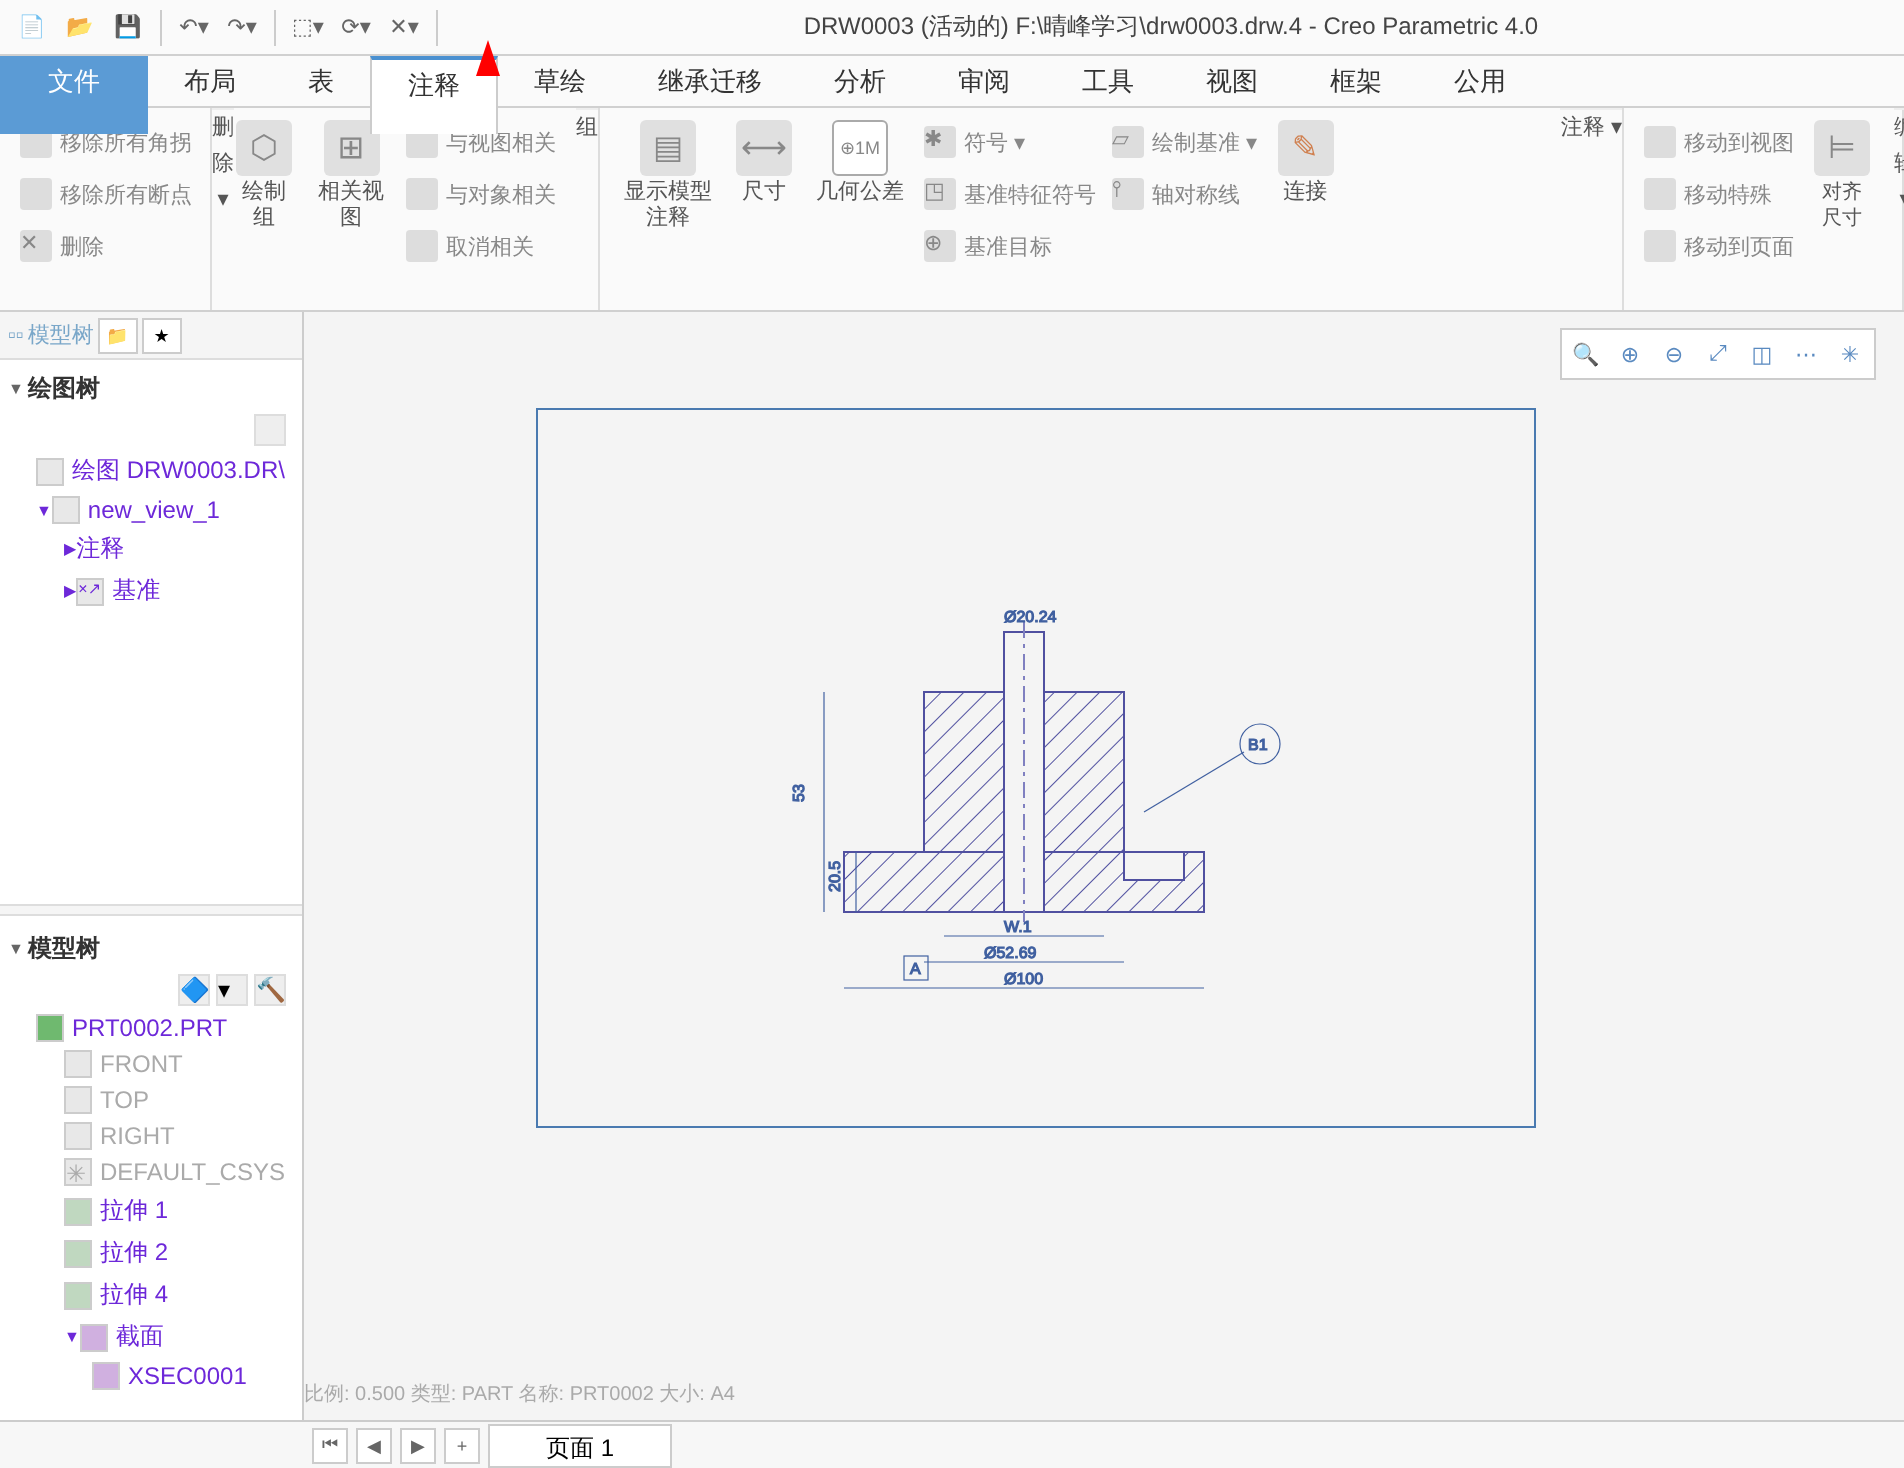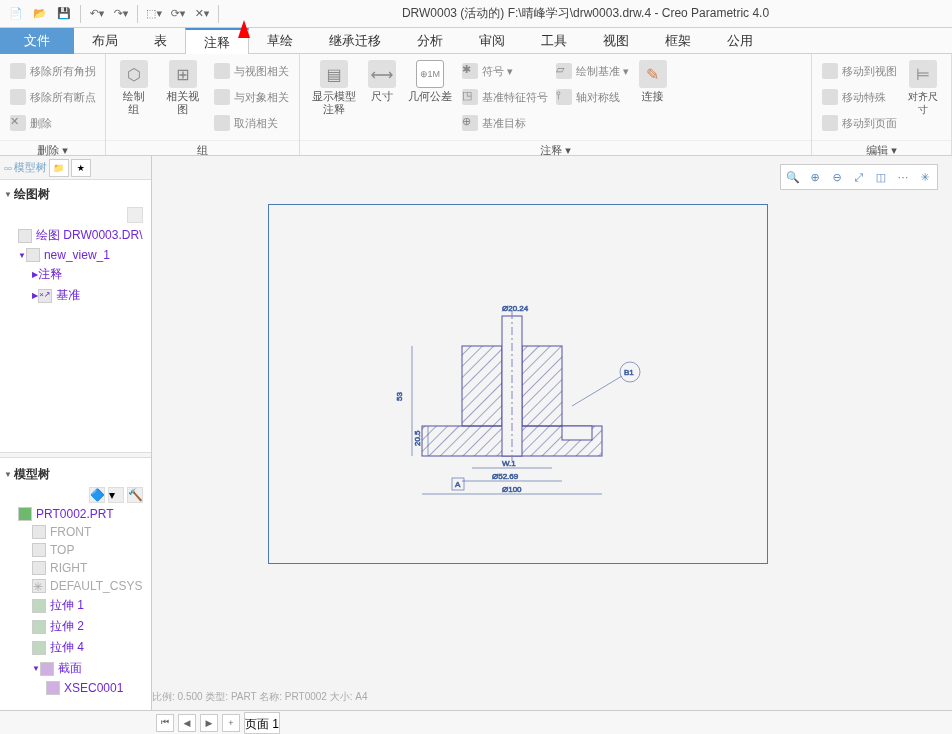--- a/index.html
+++ b/index.html
@@ -6,31 +6,31 @@
 body { width: 952px; height: 734px; background: #f0f0f0; overflow: hidden; font-size: 12px; position: relative; }
 
 
 .top-toolbar { height: 28px; background: #fafafa; border-bottom: 1px solid #d0d0d0; display: flex; align-items: center; padding: 0 4px; }
 .top-toolbar .tb-btn { width: 22px; height: 22px; display: flex; align-items: center; justify-content: center; margin: 0 1px; cursor: pointer; color: #666; font-size: 11px; }
 .top-toolbar .sep { width: 1px; height: 18px; background: #ccc; margin: 0 4px; }
 .title-area { flex: 1; text-align: center; color: #444; font-size: 12px; }
 
 
 .ribbon-tabs { height: 26px; background: #fafafa; display: flex; border-bottom: 1px solid #d0d0d0; }
-.ribbon-tab { padding: 0 18px; height: 26px; line-height: 26px; color: #333; cursor: pointer; font-size: 13px; position: relative; }
+.ribbon-tab { padding: 0 18px; height: 39px; line-height: 26px; color: #333; cursor: pointer; font-size: 13px; position: relative; }
 .ribbon-tab.file { background: #5b9bd5; color: #fff; padding: 0 24px; }
 .ribbon-tab.active { background: #fff; border-top: 2px solid #4a90d0; border-left: 1px solid #ccc; border-right: 1px solid #ccc; }
 
 
 .red-arrow { position: absolute; left: 238px; top: 20px; z-index: 1000; }
 .red-arrow-shape { width: 0; height: 0; border-left: 6px solid transparent; border-right: 6px solid transparent; border-bottom: 18px solid #ff0000; }
 
 
 .ribbon { height: 102px; background: #fafafa; border-bottom: 1px solid #d0d0d0; display: flex; }
-.ribbon-group { border-right: 1px solid #ddd; display: flex; flex-direction: column; }
+.ribbon-group { border-right: 1px solid #ddd; display: flex; flex-direction: row; }
 .ribbon-content { flex: 1; display: flex; padding: 4px 6px; }
 .ribbon-label { height: 18px; text-align: center; font-size: 11px; color: #555; border-top: 1px solid #eee; line-height: 18px; }
 .rib-col-list { display: flex; flex-direction: column; padding: 2px 4px; gap: 4px; }
 .rib-item { display: flex; align-items: center; color: #888; font-size: 11px; height: 22px; cursor: pointer; white-space: nowrap; }
 .rib-item .ic { width: 16px; height: 16px; margin-right: 4px; display: inline-block; background: #ddd; border-radius: 2px; }
 .rib-big { display: flex; flex-direction: column; align-items: center; padding: 2px 6px; cursor: pointer; }
 .rib-big .bigic { width: 28px; height: 28px; margin-bottom: 2px; background: #e0e0e0; border-radius: 3px; display: flex; align-items: center; justify-content: center; font-size: 16px; color: #888; }
 .rib-big .lbl { font-size: 11px; color: #555; text-align: center; line-height: 13px; }
 
 
@@ -53,21 +53,21 @@
 .canvas { flex: 1; background: #f4f4f4; position: relative; }
 .canvas-toolbar { position: absolute; top: 8px; right: 14px; display: flex; gap: 2px; background: #fff; border: 1px solid #ccc; padding: 2px; }
 .canvas-toolbar .cbtn { width: 20px; height: 20px; cursor: pointer; font-size: 11px; display: flex; align-items: center; justify-content: center; color: #5a8ac0; }
 .drawing-frame { position: absolute; left: 116px; top: 48px; width: 500px; height: 360px; border: 1px solid #4a7ab0; }
 .drawing-svg { position: absolute; left: 220px; top: 130px; }
 .status-text { position: absolute; left: 0; bottom: 6px; font-size: 10px; color: #aaa; }
 
 
 .bottom-bar { height: 24px; background: #f7f7f7; border-top: 1px solid #ccc; display: flex; align-items: center; padding-left: 156px; gap: 4px; }
 .bottom-bar .navbtn { width: 18px; height: 18px; border: 1px solid #ccc; background: #fff; cursor: pointer; font-size: 9px; display: flex; align-items: center; justify-content: center; color: #666; }
-.bottom-bar .page-tab { padding: 0 0; height: 22px; line-height: 22px; background: #fff; border: 1px solid #ccc; font-size: 12px; cursor: pointer; }
+.bottom-bar .page-tab { padding: 0 28px; height: 22px; line-height: 22px; background: #fff; border: 1px solid #ccc; font-size: 12px; cursor: pointer; }
 </style>
 </head>
 <body>
 
 <div class="top-toolbar">
   <div class="tb-btn">📄</div>
   <div class="tb-btn">📂</div>
   <div class="tb-btn">💾</div>
   <div class="sep"></div>
   <div class="tb-btn">↶▾</div>

